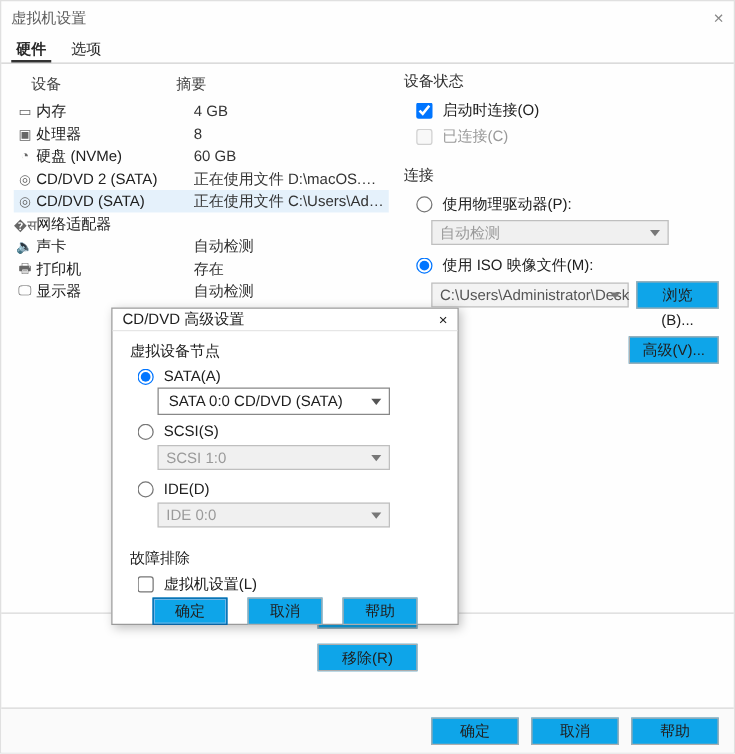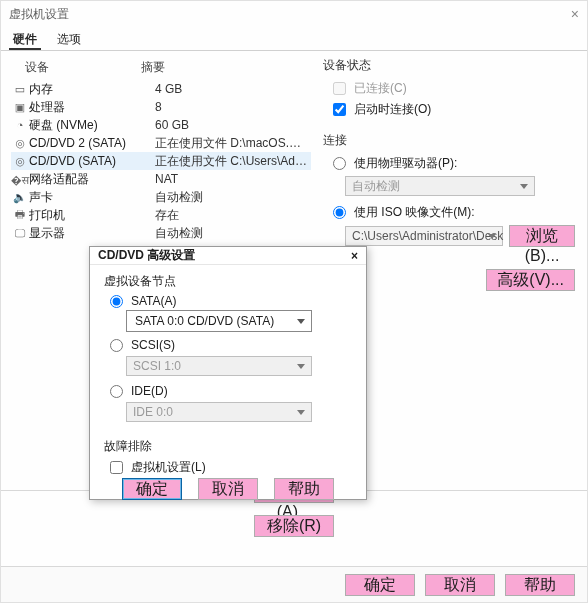--- a/index.html
+++ b/index.html
@@ -77,24 +77,24 @@
     display:inline-block;
   }
   .combo.disabled { color:#9a9a9a; background:#f0f0f0; }
   .combo::after {
     content:""; position:absolute; right:6px; top:7px;
     border-left:4px solid transparent; border-right:4px solid transparent;
     border-top:5px solid #777;
   }
 
   .btn {
-    border:1px solid #adadad; background:#f9a8d4;
+    border:1px solid #adadad; background:#0ea5e9;
     height:22px; padding:0 10px; line-height:20px;
     display:inline-block; text-align:center;
-    font-size:16px;
+    font-size:12px;
   }
   .btn.primary { border-color:#0a64a4; box-shadow:inset 0 0 0 1px #6fb7e8; }
 
   
   .bottom-row {
     position:absolute; left:0; right:0; bottom:40px;
     border-top:1px solid #d8d8d8;
     height:36px; display:flex; align-items:center; justify-content:center; gap:12px;flex-direction:column;
   }
 
@@ -112,21 +112,21 @@
   }
   .modal {
     position:absolute;
     left:88px; top:195px; width:278px; height:254px;
     background:#fff; border:1px solid #9a9a9a;
     box-shadow: 2px 2px 8px rgba(0,0,0,0.25);
     display:flex; flex-direction:column;
   }
   .modal-title {
     height:26px; display:flex; align-items:center; justify-content:space-between;
-    padding:0 8px; border-bottom:1px solid #e6e6e6;font-weight:bold;
+    padding:0 8px; border-bottom:1px solid #e6e6e6;
   }
   .modal-body { flex:1; padding: 6px 14px 0 14px; position:relative; }
   .group-title { margin:2px 0 4px 0; }
   .opt { display:flex; align-items:center; gap:4px; margin:2px 0; padding-left:6px; }
   .node-combo {
     margin:2px 0 6px 22px;
     width:186px;
   }
   .sata-combo {
     border:1px solid #888; background:#fff;
@@ -200,21 +200,20 @@
         <span class="hw-sum">正在使用文件 D:\macOS.Mont...</span>
       </div>
       <div class="hw-row selected">
         <span class="hw-icon">◎</span>
         <span class="hw-dev">CD/DVD (SATA)</span>
         <span class="hw-sum">正在使用文件 C:\Users\Adminis...</span>
       </div>
       <div class="hw-row">
         <span class="hw-icon">�स</span>
         <span class="hw-dev">网络适配器</span>
-        <span class="hw-sum">NAT</span>
       </div>
       <div class="hw-row">
         <span class="hw-icon">🔈</span>
         <span class="hw-dev">声卡</span>
         <span class="hw-sum">自动检测</span>
       </div>
       <div class="hw-row">
         <span class="hw-icon">🖶</span>
         <span class="hw-dev">打印机</span>
         <span class="hw-sum">存在</span>
@@ -222,26 +221,26 @@
       <div class="hw-row">
         <span class="hw-icon">🖵</span>
         <span class="hw-dev">显示器</span>
         <span class="hw-sum">自动检测</span>
       </div>
     </div>
 
     <div class="rightpanel">
       <div class="rp-heading">设备状态</div>
       <div class="rp-item">
+        <input type="checkbox" checked="" style="">
+        <span>启动时连接(O)</span>
+      </div>
+      <div class="rp-item">
         <input type="checkbox" disabled="" style="">
         <span style="color:#9a9a9a">已连接(C)</span>
-      </div>
-      <div class="rp-item">
-        <input type="checkbox" checked="" style="">
-        <span>启动时连接(O)</span>
       </div>
 
       <div class="rp-heading" style="margin-top:14px">连接</div>
 
       <div class="rp-item">
         <input type="radio" name="conn" style="">
         <span>使用物理驱动器(P):</span>
       </div>
       <div class="combo disabled" style="margin-left:22px; width:190px">自动检测</div>
 

